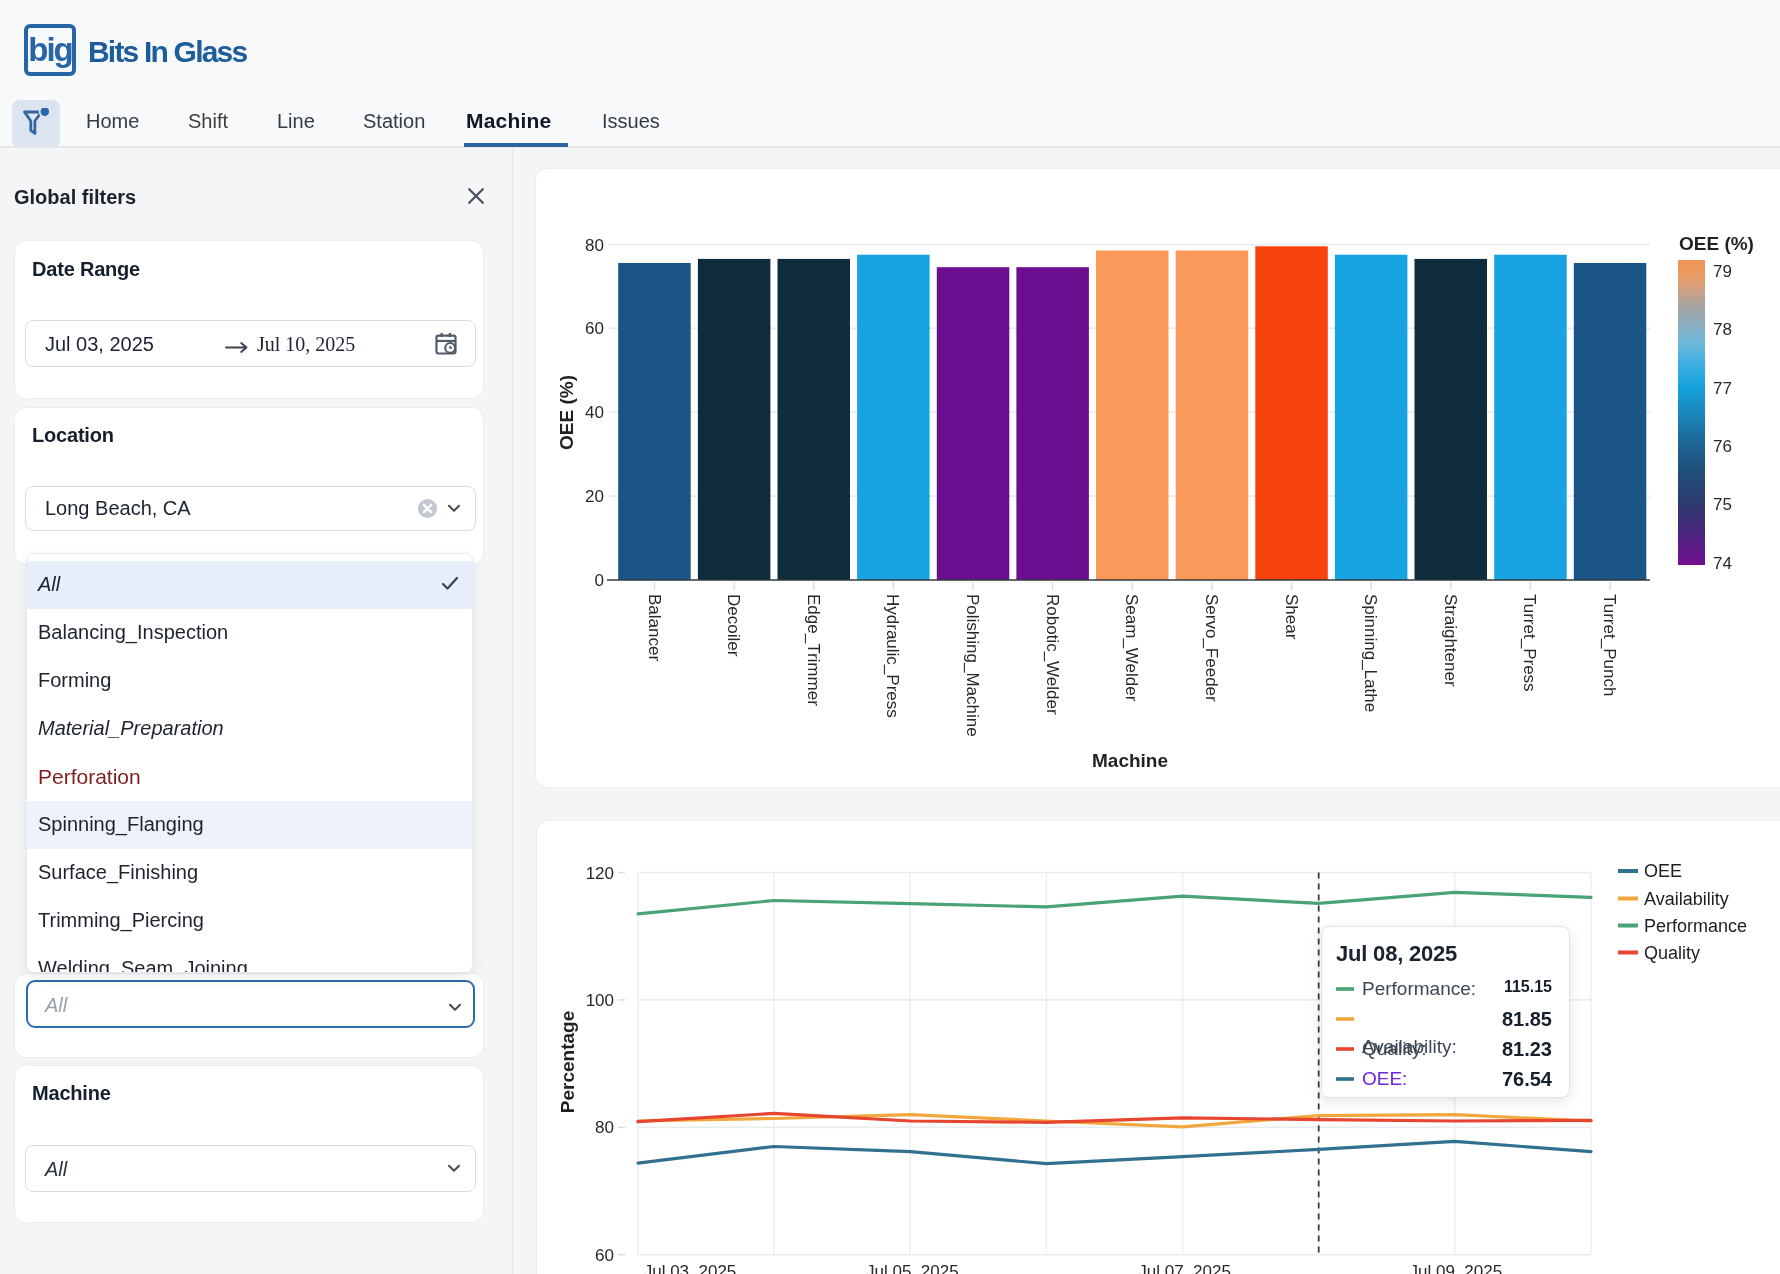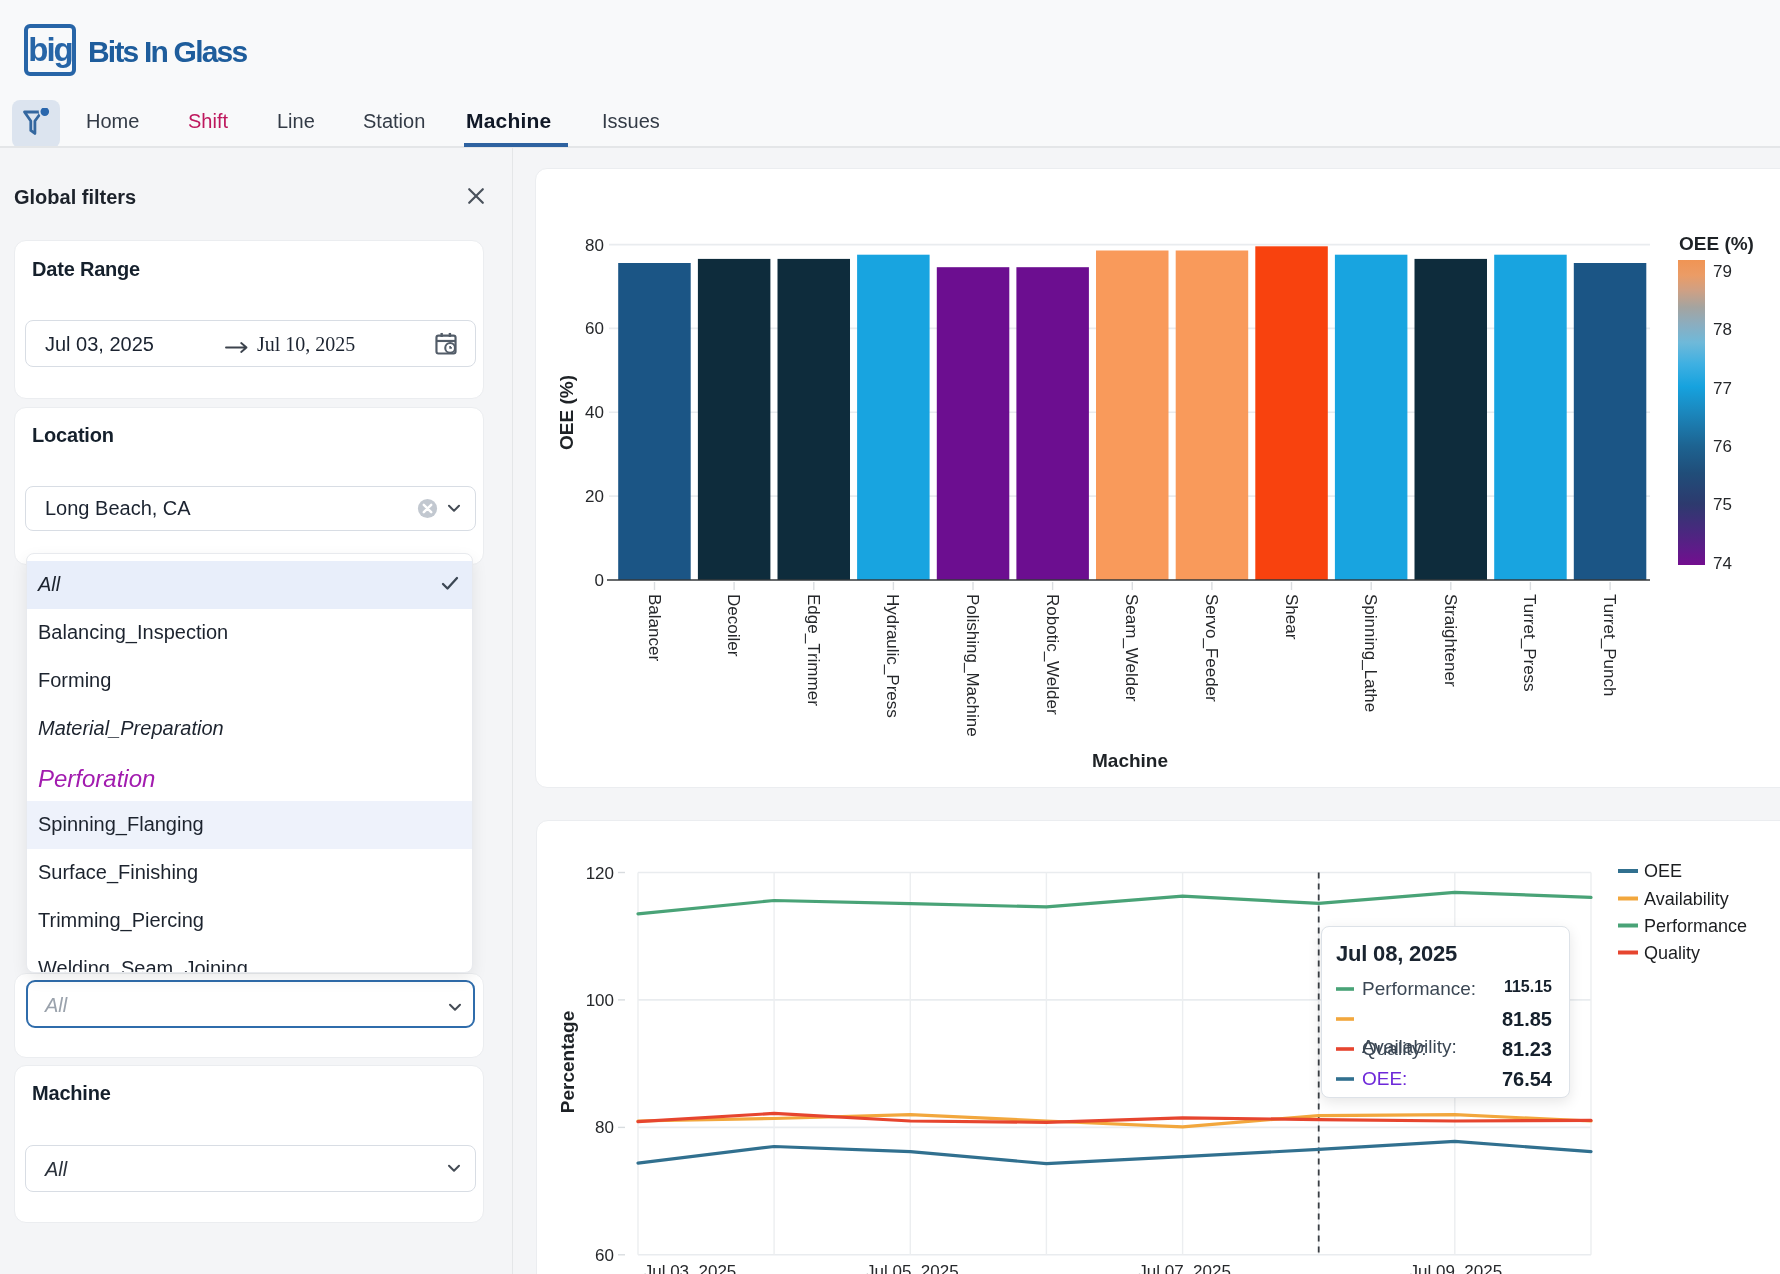--- a/index.html
+++ b/index.html
@@ -15,21 +15,21 @@
 <div class="abs" style="left:24px;top:24px;width:52px;height:52px;border:4px solid #2765a7;border-radius:6px;"></div>
 <div class="abs" style="left:24px;top:24px;width:52px;height:48px;line-height:51px;text-align:center;font-size:33px;font-weight:bold;color:#2765a7;letter-spacing:-2px;">big</div>
 <div class="abs" style="left:88px;top:35px;font-size:30px;font-weight:bold;color:#1e5d9c;letter-spacing:-1.8px;">Bits In Glass</div>
 
 <div class="abs" style="left:12px;top:100px;width:48px;height:48px;background:#dce4ef;border-radius:8px;"></div>
 <svg width="34" height="34" viewBox="0 0 34 34" style="position:absolute;left:20px;top:108px;">
     <path d="M4.5 4 L21.5 4 L14.9 13 L14.9 25.5 L10.8 22.4 L10.8 13 Z" fill="none" stroke="#34679f" stroke-width="2.8" stroke-linejoin="round"></path>
     <circle cx="24.8" cy="3.6" r="5.2" fill="#2a67ad" stroke="#dce4ef" stroke-width="1.8"></circle>
   </svg>
 <div class="abs" style="left:86px;top:110px;font-size:20px;color:#333b46;">Home</div>
-<div class="abs" style="left:188px;top:110px;font-size:20px;color:#be185d;">Shift</div>
+<div class="abs" style="left:188px;top:110px;font-size:20px;color:#404040;">Shift</div>
 <div class="abs" style="left:277px;top:110px;font-size:20px;color:#333b46;">Line</div>
 <div class="abs" style="left:363px;top:110px;font-size:20px;color:#333b46;">Station</div>
 <div class="abs" style="left:466px;top:109px;font-size:21px;font-weight:bold;color:#101826;letter-spacing:0.2px;">Machine</div>
 <div class="abs" style="left:602px;top:110px;font-size:20px;color:#333b46;">Issues</div>
 <div class="abs" style="left:0;top:146px;width:1780px;height:2px;background:#e4e6e8;"></div>
 <div class="abs" style="left:464px;top:143px;width:104px;height:4px;background:#2e62a0;"></div>
 
 <div class="abs" style="left:512px;top:148px;width:1px;height:1126px;background:#e4e6e8;"></div>
 
 <div class="abs" style="left:14px;top:186px;font-size:20px;font-weight:bold;color:#1c222b;">Global filters</div>
@@ -74,21 +74,21 @@
 <div class="abs" style="left:26px;top:553px;width:447px;height:420px;background:#fff;border:1px solid #e8eaee;border-radius:8px;box-shadow:0 6px 16px rgba(0,0,0,0.08);overflow:hidden;">
 <div style="position:absolute;left:0px;top:7px;width:447px;height:48px;background:#e8eefa;"></div>
 <div style="position:absolute;left:11px;top:19px;font-size:20px;color:#1c232e;font-style:italic;">All</div>
 <div style="position:absolute;left:0px;top:55px;width:447px;height:48px;"></div>
 <div style="position:absolute;left:11px;top:67px;font-size:20px;color:#1c232e;">Balancing_Inspection</div>
 <div style="position:absolute;left:0px;top:103px;width:447px;height:48px;"></div>
 <div style="position:absolute;left:11px;top:115px;font-size:20px;color:#1c232e;">Forming</div>
 <div style="position:absolute;left:0px;top:151px;width:447px;height:48px;"></div>
 <div style="position:absolute;left:11px;top:163px;font-size:20px;color:#1c232e;font-style:italic;">Material_Preparation</div>
 <div style="position:absolute;left:0px;top:199px;width:447px;height:48px;"></div>
-<div style="position:absolute;left:11px;top:211px;font-size:24px;color:#a21caf;font-style:italic;">Perforation</div>
+<div style="position:absolute;left:11px;top:211px;font-size:21px;color:#7f1d1d;">Perforation</div>
 <div style="position:absolute;left:0px;top:247px;width:447px;height:48px;background:#eef2fb;"></div>
 <div style="position:absolute;left:11px;top:259px;font-size:20px;color:#1c232e;">Spinning_Flanging</div>
 <div style="position:absolute;left:0px;top:295px;width:447px;height:48px;"></div>
 <div style="position:absolute;left:11px;top:307px;font-size:20px;color:#1c232e;">Surface_Finishing</div>
 <div style="position:absolute;left:0px;top:343px;width:447px;height:48px;"></div>
 <div style="position:absolute;left:11px;top:355px;font-size:20px;color:#1c232e;">Trimming_Piercing</div>
 <div style="position:absolute;left:0px;top:391px;width:447px;height:48px;"></div>
 <div style="position:absolute;left:11px;top:403px;font-size:20px;color:#1c232e;">Welding_Seam_Joining</div>
 </div>
 <svg width="18" height="15" viewBox="0 0 18 15" style="position:absolute;left:441;top:576;">

